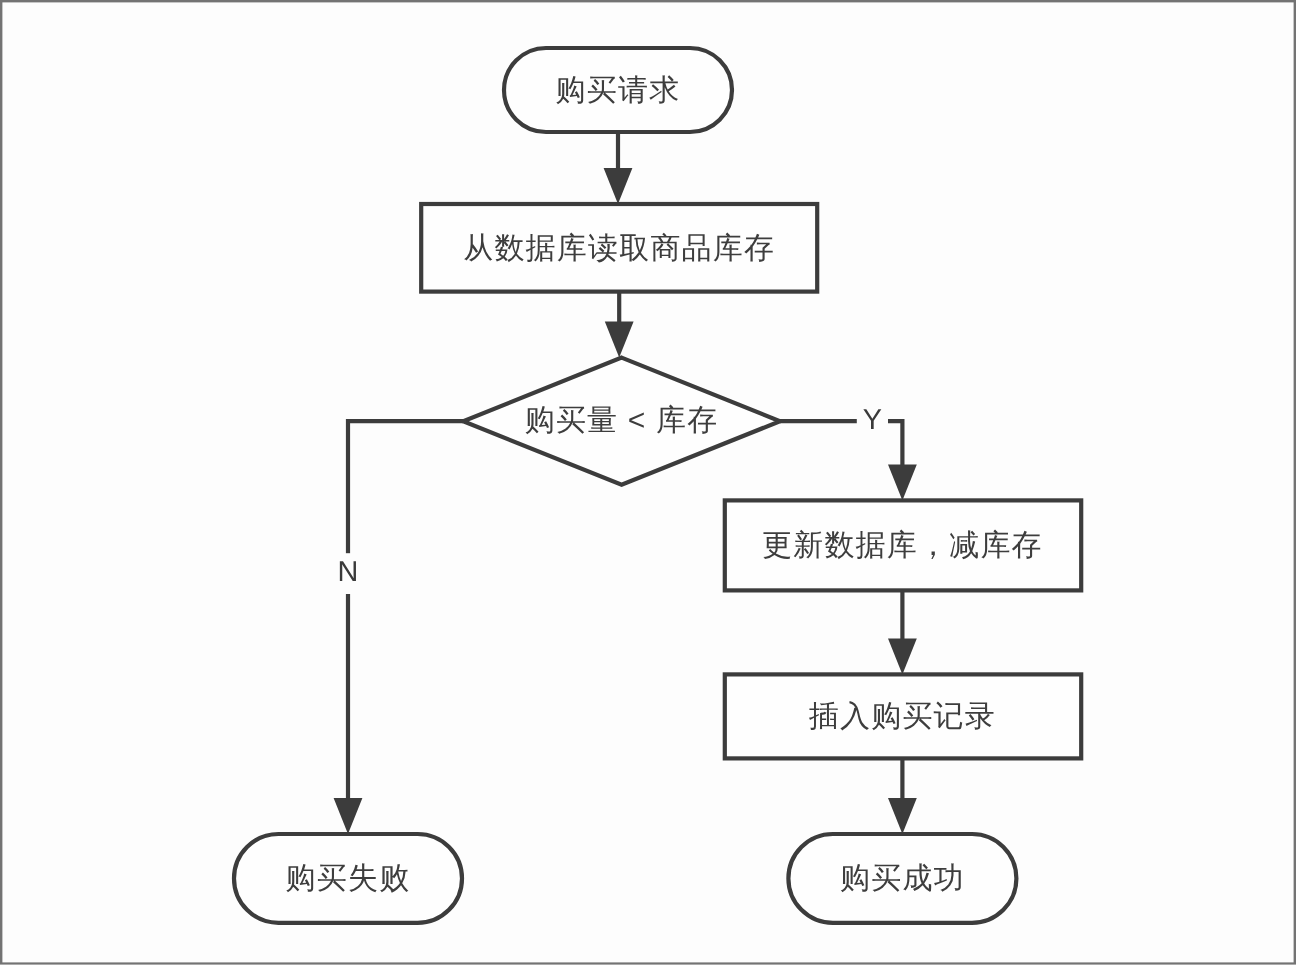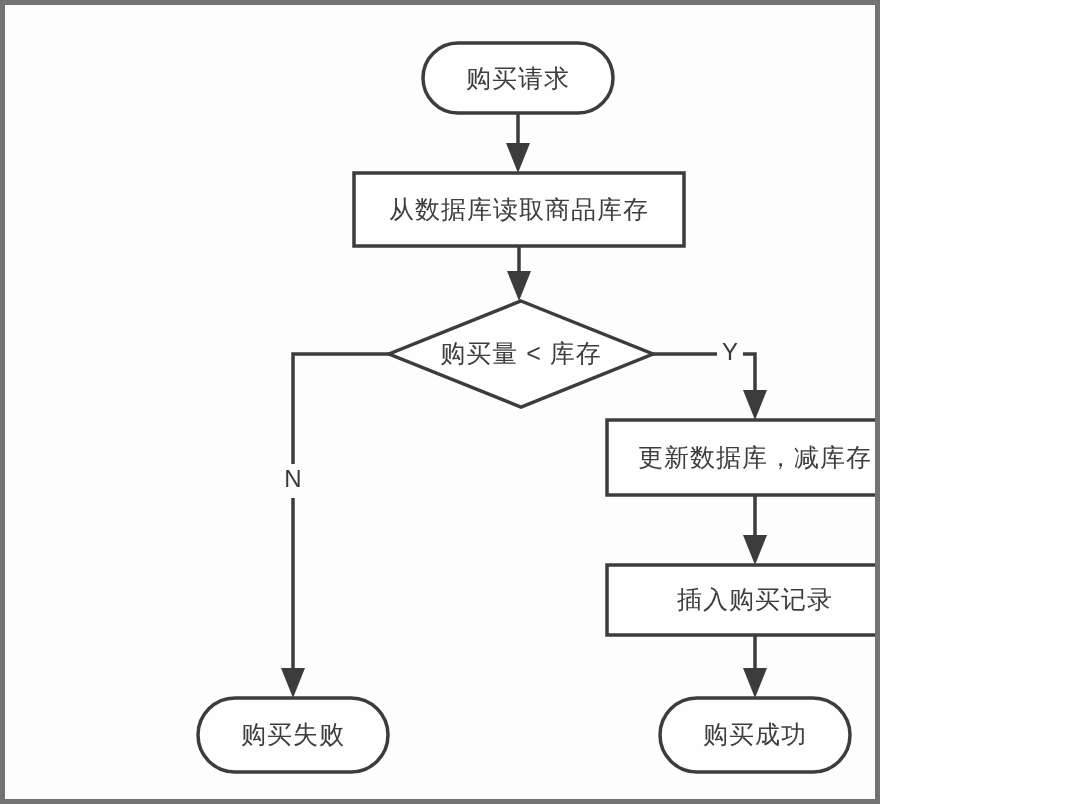--- a/index.html
+++ b/index.html
@@ -5,24 +5,24 @@
   html, body {
     margin: 0;
     padding: 0;
     background: #ffffff;
   }
   body {
     font-family: "Liberation Sans", "DejaVu Sans", sans-serif;
   }
   #canvas {
     position: relative;
-    width: 880px;
+    width: 1080px;
     height: 804px;
     background: #fdfdfd;
-    border: 5px solid #737373;
+    border: 2px solid #737373;
     box-sizing: border-box;
     overflow: hidden;
   }
   #flow-svg {
     position: absolute;
     top: 0;
     left: 0;
     width: 1080px;
     height: 804px;
   }

